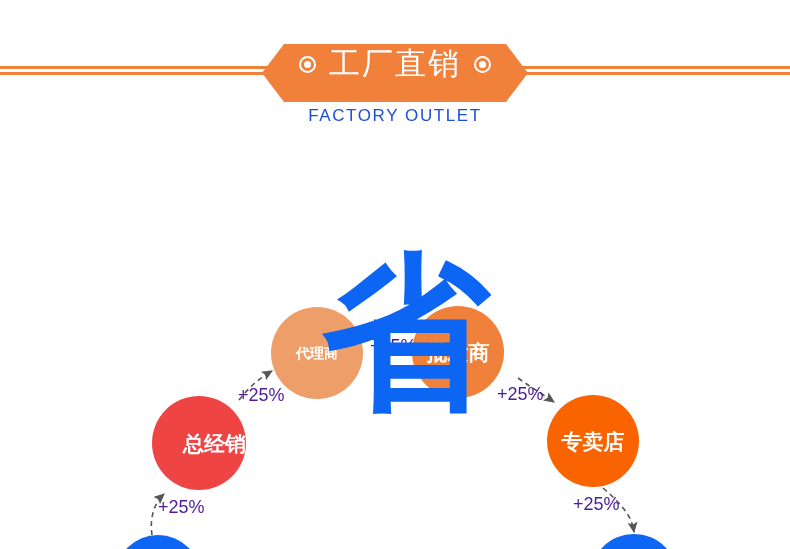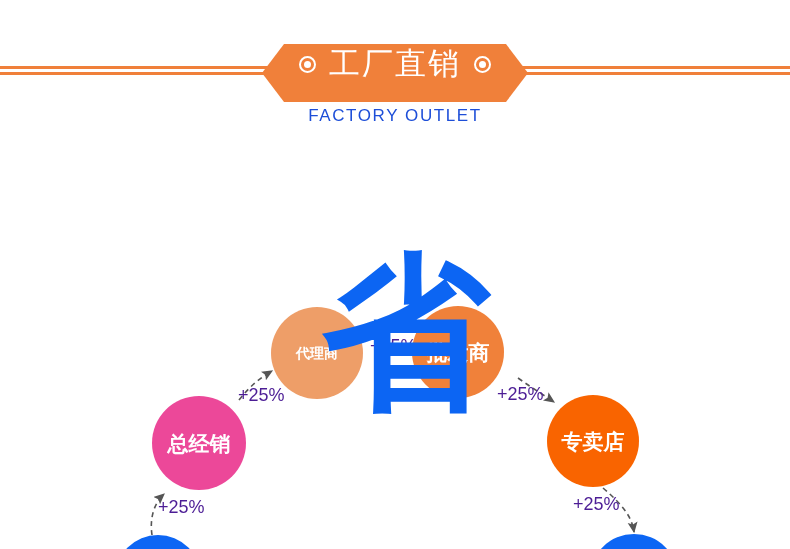--- a/index.html
+++ b/index.html
@@ -189,21 +189,21 @@
 
       <path d="M 364 210 C 390 198 408 198 430 207" fill="none" stroke="#555555" stroke-width="1.6" stroke-dasharray="5,4" marker-end="url(#ah)"></path>
 
       <path d="M 518 248 C 532 258 542 264 554 272" fill="none" stroke="#555555" stroke-width="1.6" stroke-dasharray="5,4" marker-end="url(#ah)"></path>
 
       <path d="M 603 358 C 625 377 632 388 634 402" fill="none" stroke="#555555" stroke-width="1.6" stroke-dasharray="5,4" marker-end="url(#ah)"></path>
 
       <line x1="204" y1="448" x2="586" y2="448" stroke="#8a8a8a" stroke-width="2" stroke-dasharray="8,6" marker-end="url(#ah2)"></line>
     </svg>
 
-    <div class="node" id="node-zongjingxiao" style="background: #ec4899; color: rgb(255, 255, 255);">
+    <div class="node" id="node-zongjingxiao" style="background: #ef4444; color: rgb(255, 255, 255); justify-content: flex-end;">
       <span class="nlabel">总经销</span>
     </div>
     <div class="node" id="node-dailishang" style="background: rgb(238, 158, 104); color: rgb(255, 255, 255);">
       <span class="nlabel">代理商</span>
     </div>
     <div class="node" id="node-pifashang" style="background: rgb(240, 129, 58); color: rgb(255, 255, 255);">
       <span class="nlabel">批发商</span>
     </div>
     <div class="node" id="node-zhuanmaidian" style="background: rgb(249, 100, 0); color: rgb(255, 255, 255);">
       <span class="nlabel">专卖店</span>

